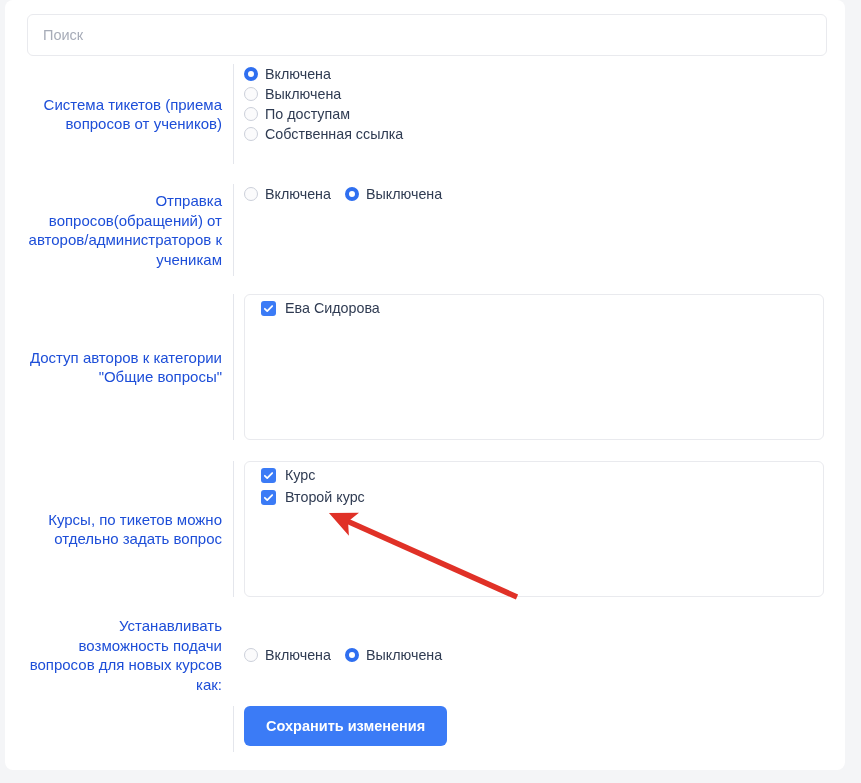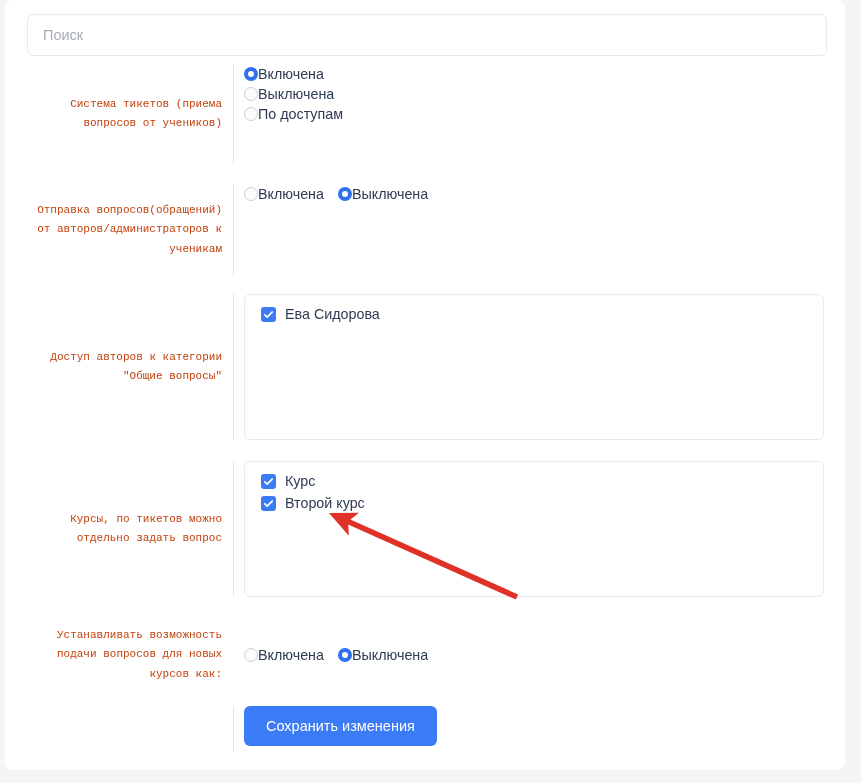--- a/index.html
+++ b/index.html
@@ -57,46 +57,45 @@
     left: 22px;
     width: 803px;
     display: flex;
     align-items: stretch;
   }
   .row-label {
     width: 206px;
     flex: 0 0 206px;
     text-align: right;
     padding-right: 11px;
-    color: #c2410c;
-    font-size: 11px;
+    color: #1d4ed8;
+    font-size: 15px;
     line-height: 19.5px;
     display: flex;
     flex-direction: column;
     justify-content: center;
     align-items: flex-end;
-    font-family: Liberation Mono, monospace;
   }
   .row-divider {
     width: 1px;
     flex: 0 0 1px;
     background: #e4e6ec;
   }
   .row-control {
     flex: 1 1 auto;
     padding-left: 10px;
   }
 
   
   .radio-list { display: flex; flex-direction: column; gap: 0px; }
   .radio-inline { display: flex; flex-direction: row; align-items: center; gap: 14px; }
   .radio-opt {
     display: flex;
     align-items: center;
-    gap: 0;
+    gap: 7px;
     height: 20px;
     cursor: pointer;
   }
   .radio-dot {
     width: 14px; height: 14px;
     border-radius: 50%;
     border: 1px solid #ccd0da;
     background: #fbfbfc;
     flex: 0 0 14px;
     position: relative;
@@ -109,21 +108,21 @@
     font-size: 14.3px;
     color: #2f3b52;
     line-height: 18px;
   }
 
   
   .listbox {
     border: 1px solid #e9eaee;
     border-radius: 6px;
     background: #fff;
-    padding: 8px 16px;
+    padding: 2px 16px;
     width: 580px;
   }
   .listbox.h1 { height: 146px; }
   .listbox.h2 { height: 136px; }
   .check-opt {
     display: flex;
     align-items: center;
     gap: 9px;
     height: 22px;
     cursor: pointer;
@@ -150,20 +149,21 @@
     background: #3b7bf6;
     color: #ffffff;
     border: none;
     border-radius: 6px;
     height: 40px;
     padding: 0 22px;
     font-family: "Liberation Sans", sans-serif;
     font-size: 14.5px;
     cursor: pointer;
     line-height: 40px;
+    font-weight: bold;
   }
 
   
   #arrow-layer {
     position: absolute;
     left: 0; top: 0;
     width: 861px; height: 783px;
     pointer-events: none;
   }
 </style>
@@ -186,20 +186,24 @@
             <span class="radio-dot checked"></span>
             <span class="radio-text">Включена</span>
           </label>
           <label class="radio-opt">
             <span class="radio-dot"></span>
             <span class="radio-text">Выключена</span>
           </label>
           <label class="radio-opt">
             <span class="radio-dot"></span>
             <span class="radio-text">По доступам</span>
+          </label>
+          <label class="radio-opt">
+            <span class="radio-dot"></span>
+            <span class="radio-text">Собственная ссылка</span>
           </label>
         </div>
       </div>
     </div>
 
     <div class="row" style="top:184px; height:92px;">
       <div class="row-label">Отправка вопросов(обращений) от авторов/администраторов к ученикам</div>
       <div class="row-divider"></div>
       <div class="row-control">
         <div class="radio-inline">

